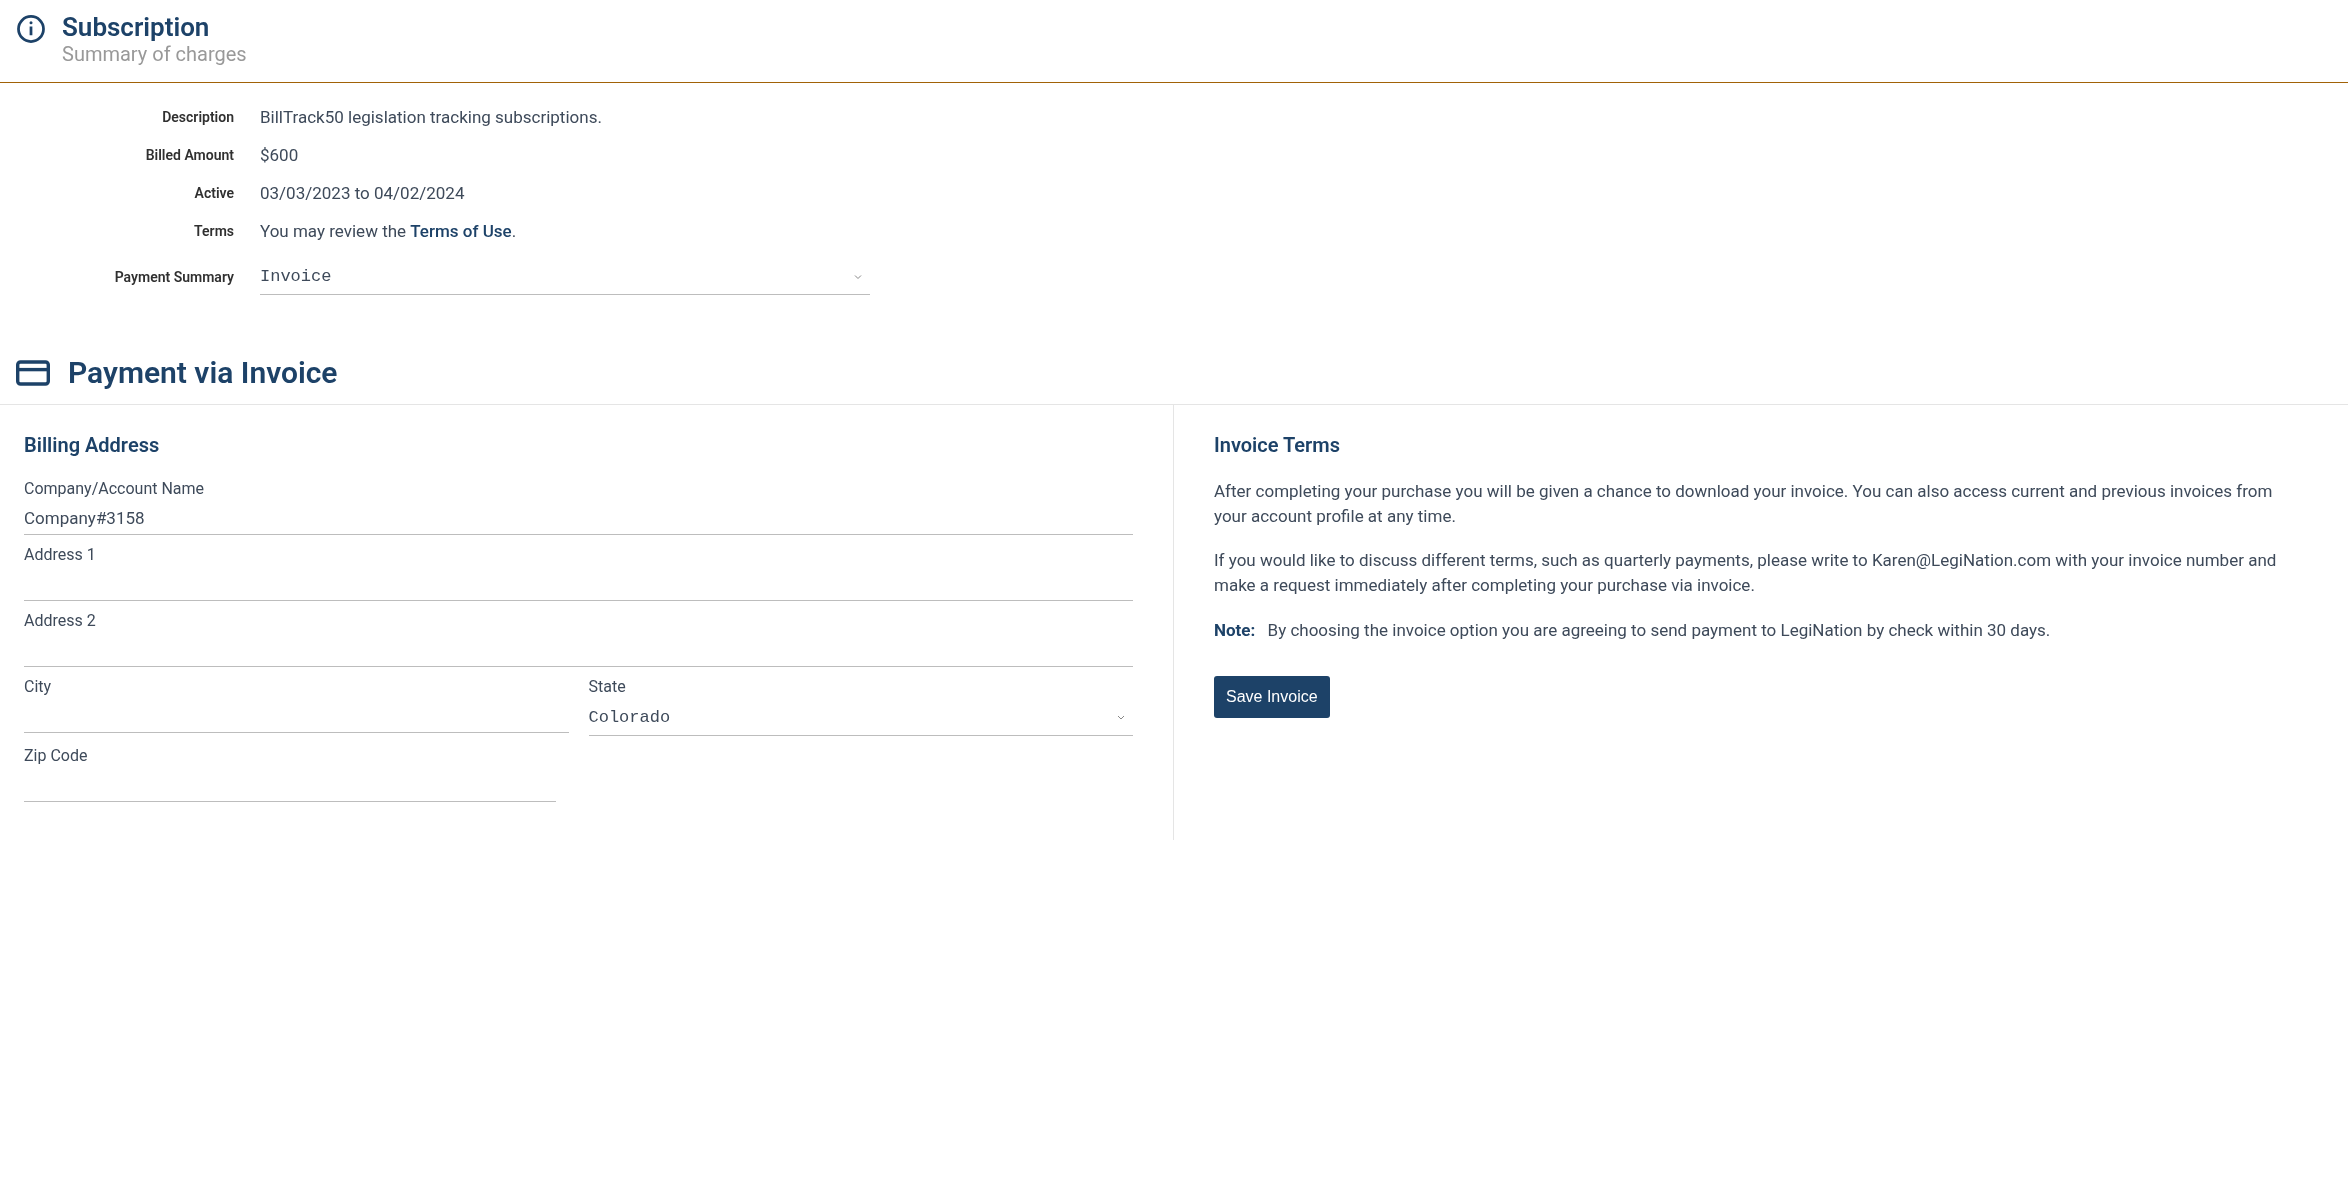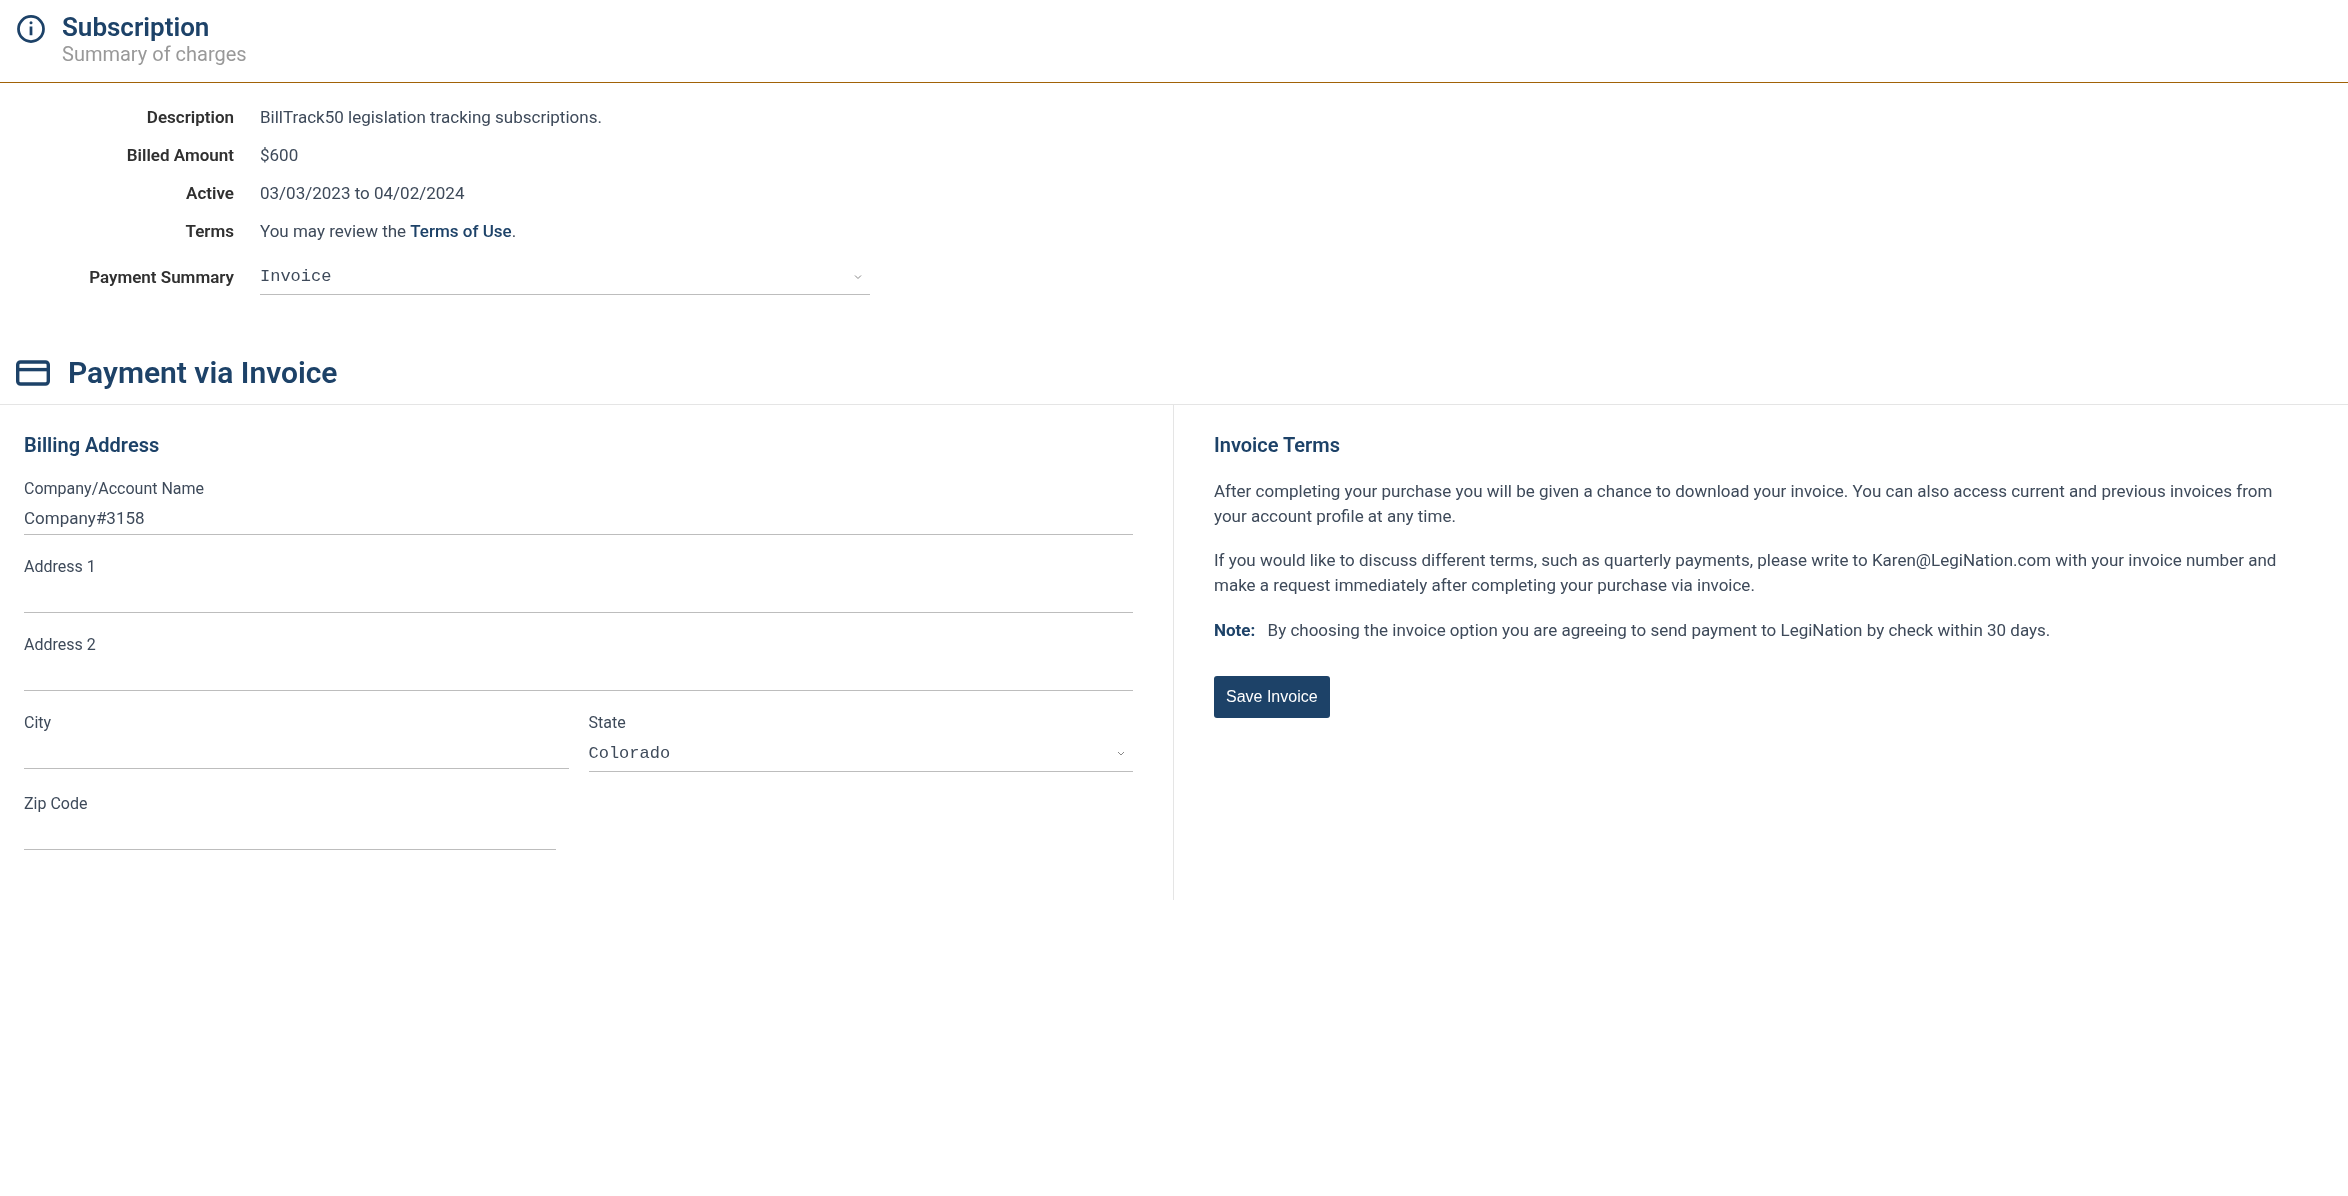--- a/index.html
+++ b/index.html
@@ -45,21 +45,21 @@
       display: flex;
       align-items: center;
       margin-bottom: 18px;
     }
     .summary-label {
       width: 260px;
       text-align: right;
       padding-right: 26px;
       font-weight: 600;
       color: #303030;
-      font-size: 17px;
+      font-size: 14px;
     }
     .summary-value {
       font-size: 17px;
       color: #3e4a5a;
     }
     .summary-value a {
       color: #1d4268;
       text-decoration: none;
       font-weight: 500;
     }
@@ -122,21 +122,21 @@
       font-weight: 600;
       color: #1d4268;
       margin-bottom: 22px;
     }
     .field-group {
       display: flex;
       gap: 20px;
     }
     .field {
       flex: 1;
-      margin-bottom: 22px;
+      margin-bottom: 10px;
     }
     .field-label {
       font-size: 16px;
       color: #3e4a5a;
       margin-bottom: 4px;
       display: block;
     }
     .field input[type="text"] {
       width: 100%;
       border: none;

